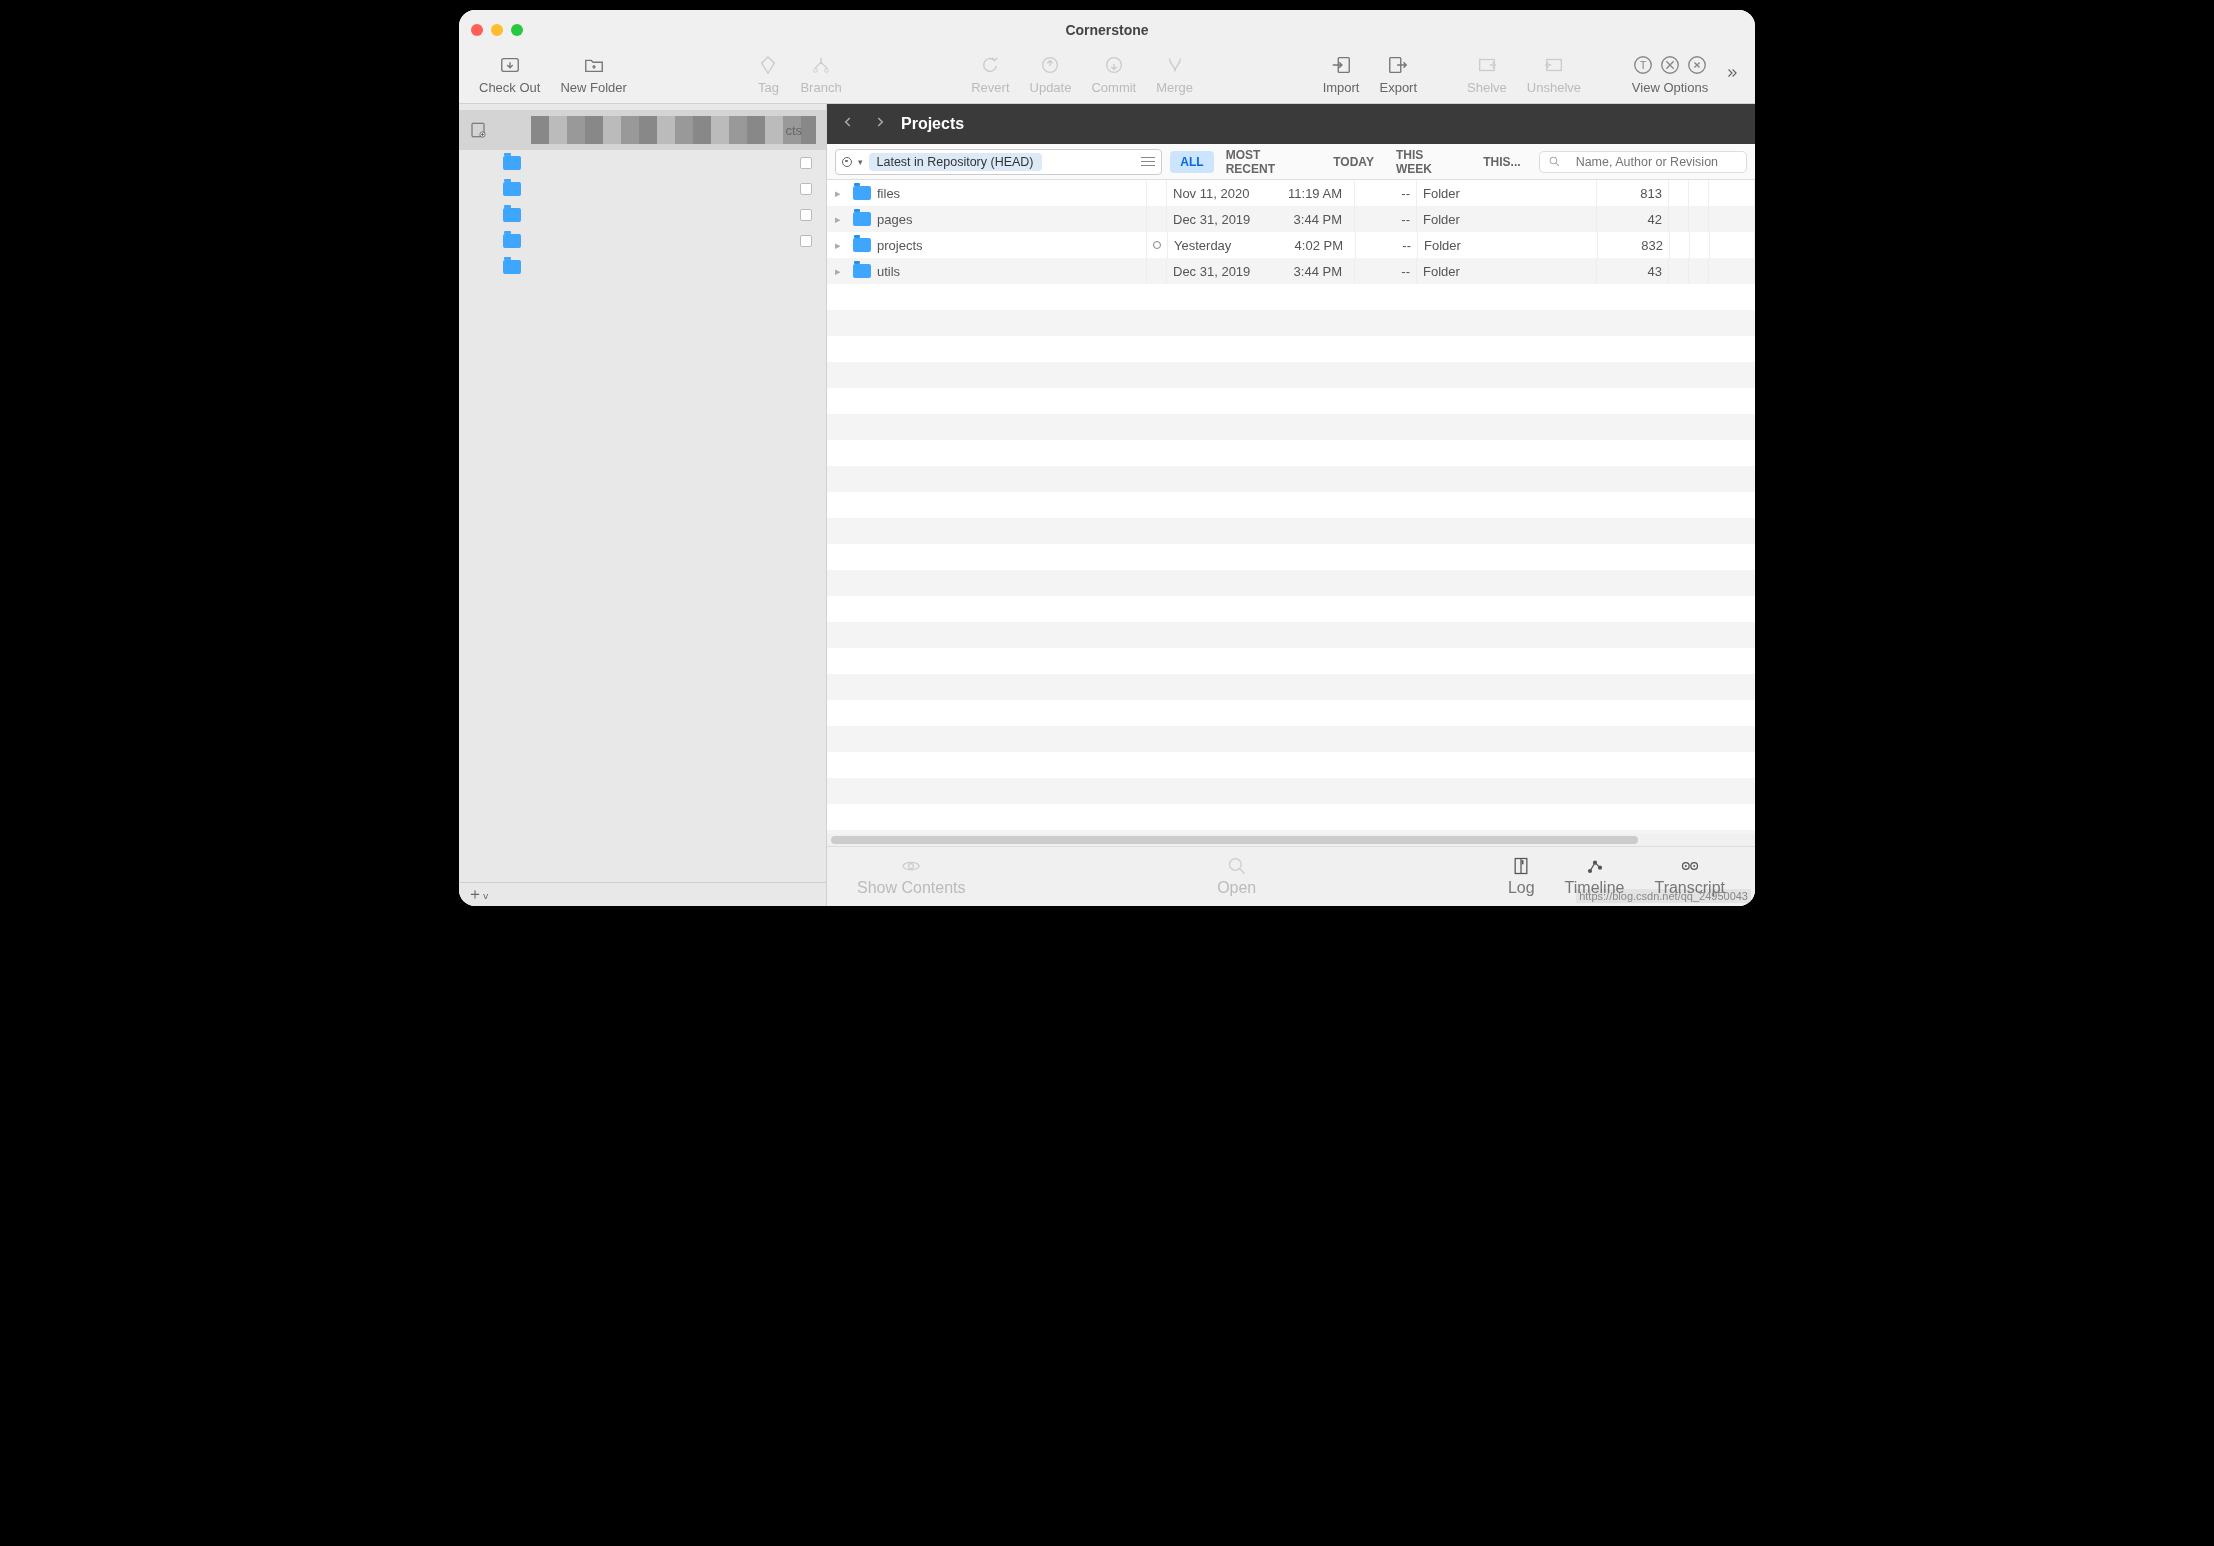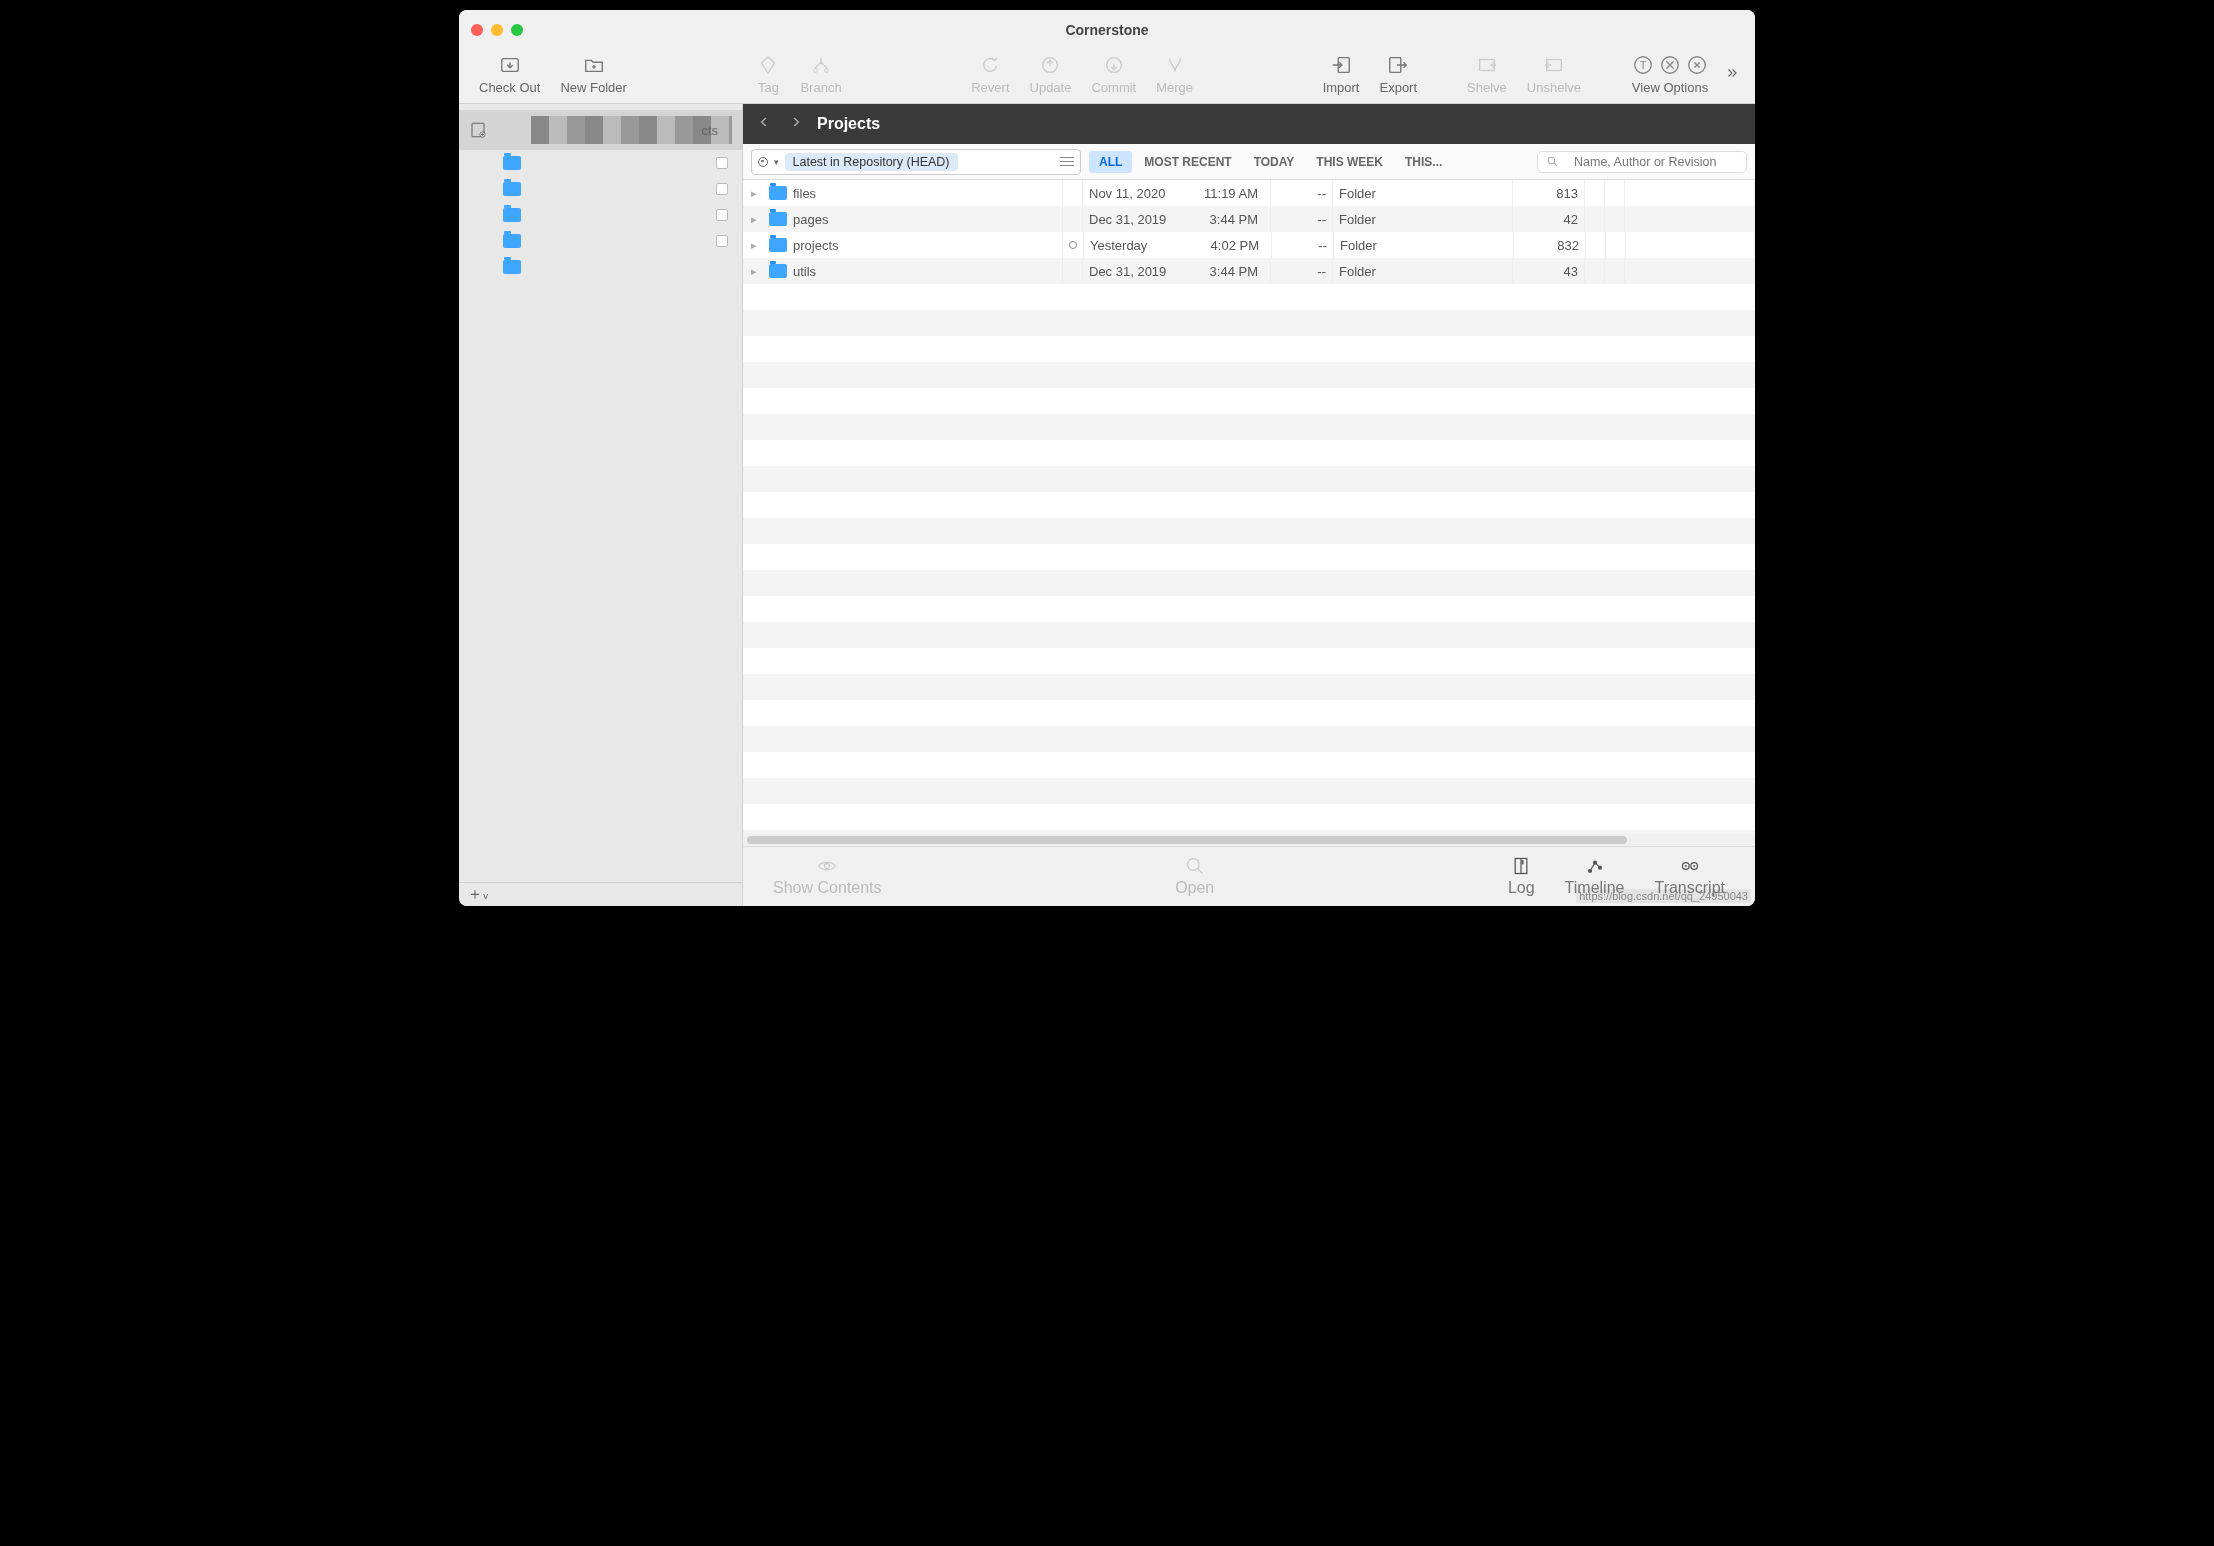--- a/index.html
+++ b/index.html
@@ -1,39 +1,39 @@
 <!DOCTYPE html>
 <html><head>
 <meta charset="utf-8">
 <style>
 * { margin: 0; padding: 0; box-sizing: border-box; font-family: -apple-system, BlinkMacSystemFont, "Helvetica Neue", sans-serif; }
 
 body { background: #000; display: flex; justify-content: center; align-items: flex-start; padding: 10px; }
 
-.app-window { width: 1296px; height: 896px; background: #f0f0f0; border-radius: 8px; overflow: hidden; position: relative; display: flex; flex-direction: column; }
+.app-window { width: 1296px; height: 896px; background: #f0f0f0; border-radius: 16px; overflow: hidden; position: relative; display: flex; flex-direction: column; }
 
 .titlebar { height: 40px; display: flex; align-items: center; position: relative; background: #f0f0f0; }
 .traffic-lights { display: flex; gap: 8px; padding-left: 12px; }
 .light { width: 12px; height: 12px; border-radius: 50%; }
 .light.red { background: #ff5f57; }
 .light.yellow { background: #febc2e; }
 .light.green { background: #28c840; }
 .title { position: absolute; left: 0; right: 0; text-align: center; font-weight: 600; font-size: 14px; color: #444; pointer-events: none; }
 
 .toolbar { display: flex; align-items: center; padding: 4px 10px 8px 10px; background: #f0f0f0; border-bottom: 1px solid #d0d0d0; }
 .toolbar-item { display: flex; flex-direction: column; align-items: center; gap: 4px; padding: 0 10px; cursor: pointer; color: #666; font-size: 13px; }
 .toolbar-item.disabled { color: #bbb; }
 .toolbar-item svg { width: 24px; height: 22px; }
 .toolbar-spacer { width: 30px; }
 .toolbar-spacer-lg { flex: 0.1; }
 .overflow { margin-left: auto; padding: 0 6px; cursor: pointer; }
 
 .main-body { flex: 1; display: flex; min-height: 0; }
 
-.sidebar { width: 284px; background: #e8e8e8; border-right: 1px solid #d0d0d0; position: relative; display: flex; flex-direction: column; }
+.sidebar { width: 368px; background: #e8e8e8; border-right: 1px solid #d0d0d0; position: relative; display: flex; flex-direction: column; }
 .sidebar-repos { padding-top: 6px; }
 .repo-row { height: 40px; display: flex; align-items: center; padding: 0 10px; position: relative; }
 .repo-row.selected { background: #d4d4d4; }
 .repo-icon { width: 18px; height: 18px; }
 .pixelate { position: absolute; left: 72px; right: 10px; top: 6px; bottom: 6px; background:
   repeating-linear-gradient(90deg, #888 0 18px, #bbb 18px 36px, #999 36px 54px);
   filter: blur(0.5px);
 }
 .cts-label { position: absolute; right: 24px; font-size: 13px; color: #666; }
 .sidebar-sub { padding-left: 44px; }

